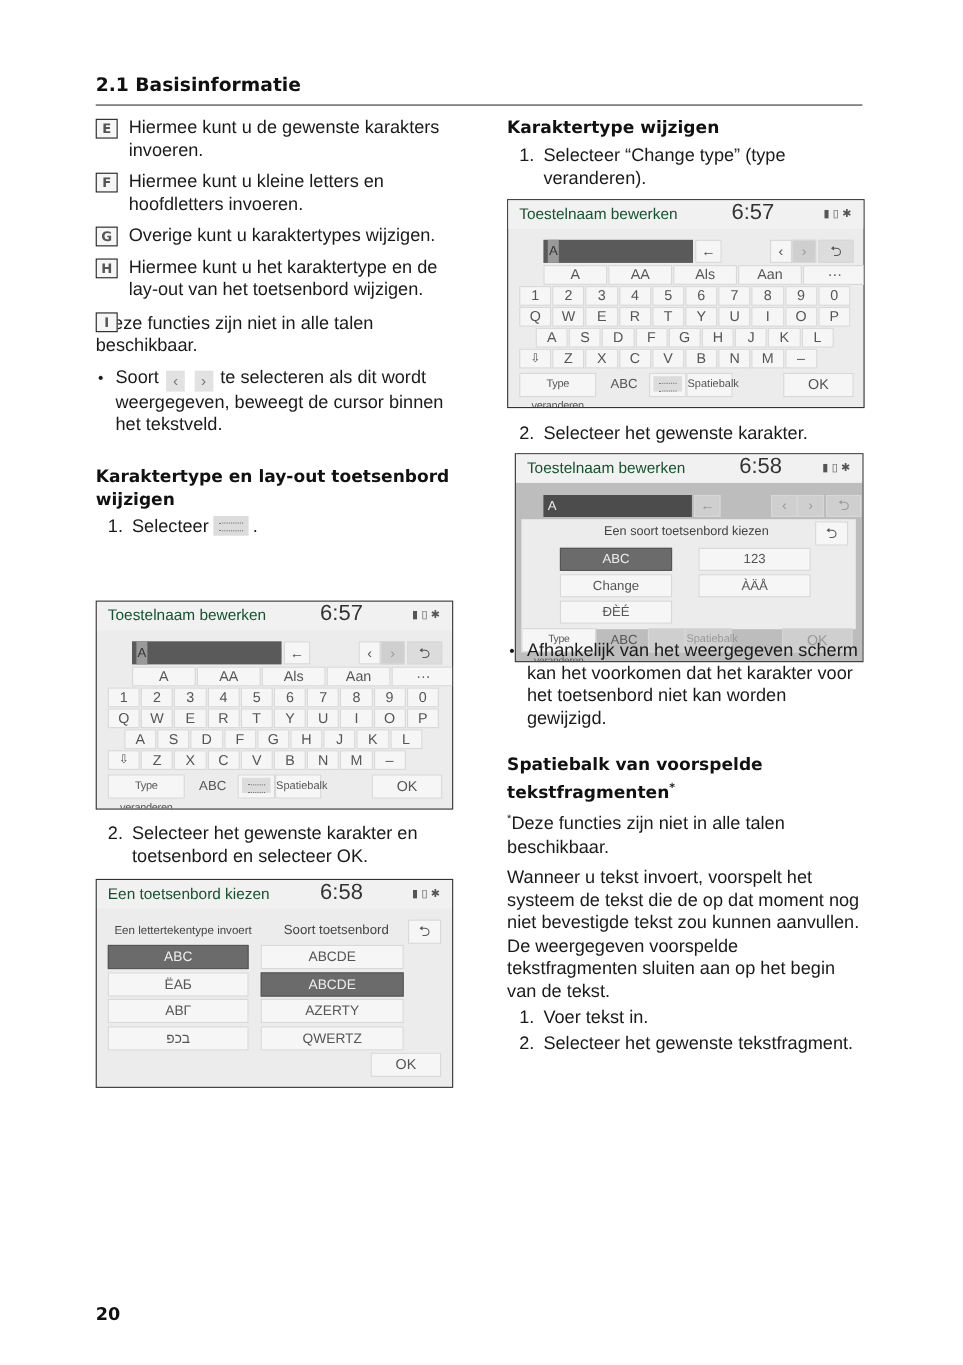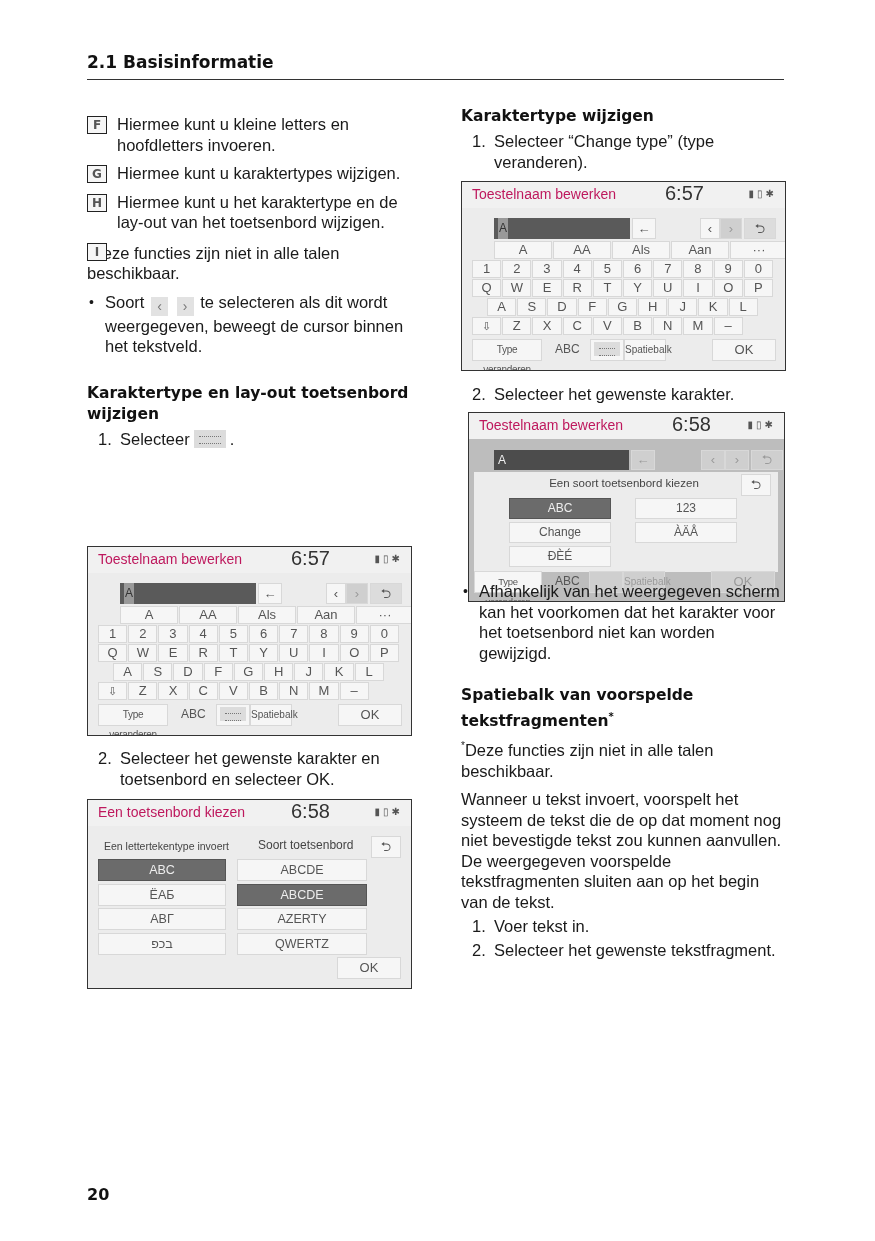--- a/index.html
+++ b/index.html
@@ -1,19 +1,19 @@
 <!DOCTYPE html>
 <html><head>
 <meta charset="utf-8">
 <style>
   * { box-sizing: border-box; margin: 0; padding: 0; }
   html, body { width: 875px; height: 1241px; background: #ffffff; }
   body { position: relative; font-family: "Liberation Sans", "DejaVu Sans", sans-serif; color: #1a1a1a; overflow: hidden; }
 
-  .section-header { position: absolute; left: 87px; top: 52px; width: 697px; height: 28px; border-bottom: 1.5px solid #333; }
+  .section-header { position: absolute; left: 87px; top: 68px; width: 697px; height: 28px; border-bottom: 1.5px solid #333; }
   .section-header span { font-family: "DejaVu Sans", sans-serif; font-weight: bold; font-size: 17px; color: #111; }
 
   .col { position: absolute; top: 106px; }
   .col-left { left: 87px; width: 325px; }
   .col-right { left: 461px; width: 325px; }
 
   .txt { font-size: 16.5px; line-height: 20.5px; color: #1a1a1a; }
   .legend-item { position: relative; padding-left: 30px; margin-bottom: 8px; }
   .legend-item .key { position: absolute; left: 0; top: 2px; width: 20px; height: 18px; border: 1.2px solid #222; font-family: "DejaVu Sans", sans-serif; font-weight: bold; font-size: 12px; text-align: center; line-height: 16px; }
   .note { margin-top: 10px; margin-bottom: 8px; }
@@ -23,21 +23,21 @@
   .arrow-chip { display: inline-block; width: 17px; height: 19px; background: #e2e2e2; color: #777; text-align: center; line-height: 18px; font-size: 14px; vertical-align: -3px; margin: 0 2px; }
   .h3 { font-family: "DejaVu Sans", sans-serif; font-weight: bold; font-size: 15.5px; line-height: 21px; color: #111; }
   .h3 sup { font-size: 10px; }
   .step { position: relative; padding-left: 33px; margin-bottom: 3px; }
   .step .num { position: absolute; left: 11px; top: 0; }
   .kbd-chip { display: inline-block; width: 32px; height: 18px; background: #dcdcdc; vertical-align: -3px; margin: 0 4px; position: relative; }
   .kbd-chip::after { content: ""; position: absolute; left: 5px; right: 5px; top: 6px; height: 6px; border-top: 1px dotted #777; border-bottom: 1px dotted #777; }
 
   
   .screen { position: absolute; width: 325px; height: 190px; border: 1.5px solid #333; background: #ececec; overflow: hidden; font-family: "Liberation Sans", sans-serif; }
-  .screen .title { position: absolute; left: 10px; top: 4px; font-size: 14px; color: #be185d; }
+  .screen .title { position: absolute; left: 10px; top: 4px; font-size: 14px; color: #14532d; }
   .screen .clock { position: absolute; left: 203px; top: 0px; font-size: 20px; color: #333; }
   .screen .status { position: absolute; right: 8px; top: 6px; font-size: 10px; color: #555; letter-spacing: 3px; }
   .screen .hdrbar { position: absolute; left: 0; right: 0; top: 0; height: 26px; background: #f1f1f1; }
   .key { position: absolute; background: #f6f6f6; border: 1px solid #d8d8d8; color: #555; font-size: 13px; text-align: center; }
   .inputbar { position: absolute; background: #5a5a5a; color: #eee; font-size: 12px; padding-left: 4px; }
   .inputbar .cursor { display: inline-block; background: #999; color: #333; padding: 0 1px; }
   .dark { background: #6b6b6b !important; color: #eee !important; border-color: #555 !important; }
   .dim { background: #cfcfcf !important; color: #9a9a9a !important; }
   .small-label { font-size: 10.5px; color: #444; }
 
@@ -45,23 +45,23 @@
 </style>
 </head>
 <body>
 
 <div class="section-header">
   <span>2.1  Basisinformatie</span>
 </div>
 
 <div class="col col-left">
   <div id="legend-list">
-      <div class="txt legend-item"><span class="key">E</span></div>
+      <div class="txt legend-item"><span class="key">E</span><span>Hiermee kunt u de gewenste karakters invoeren.</span></div>
       <div class="txt legend-item"><span class="key">F</span><span>Hiermee kunt u kleine letters en hoofdletters invoeren.</span></div>
-      <div class="txt legend-item"><span class="key">G</span><span>Hiermee kunt u karaktertypes wijzigen.</span></div>
+      <div class="txt legend-item"><span class="key">G</span><span>Overige kunt u karaktertypes wijzigen.</span></div>
       <div class="txt legend-item"><span class="key">H</span><span>Hiermee kunt u het karaktertype en de lay-out van het toetsenbord wijzigen.</span></div>
       <div class="txt legend-item"><span class="key">I</span></div>
     </div>
   <div class="txt note"><sup>*</sup><span>Deze functies zijn niet in alle talen beschikbaar.</span></div>
   <div class="txt bullet">
     <span>Soort</span>
     <span class="arrow-chip">‹</span>
     <span class="arrow-chip">›</span>
     <span>te selecteren als dit wordt weergegeven, beweegt de cursor binnen het tekstveld.</span>
   </div>

